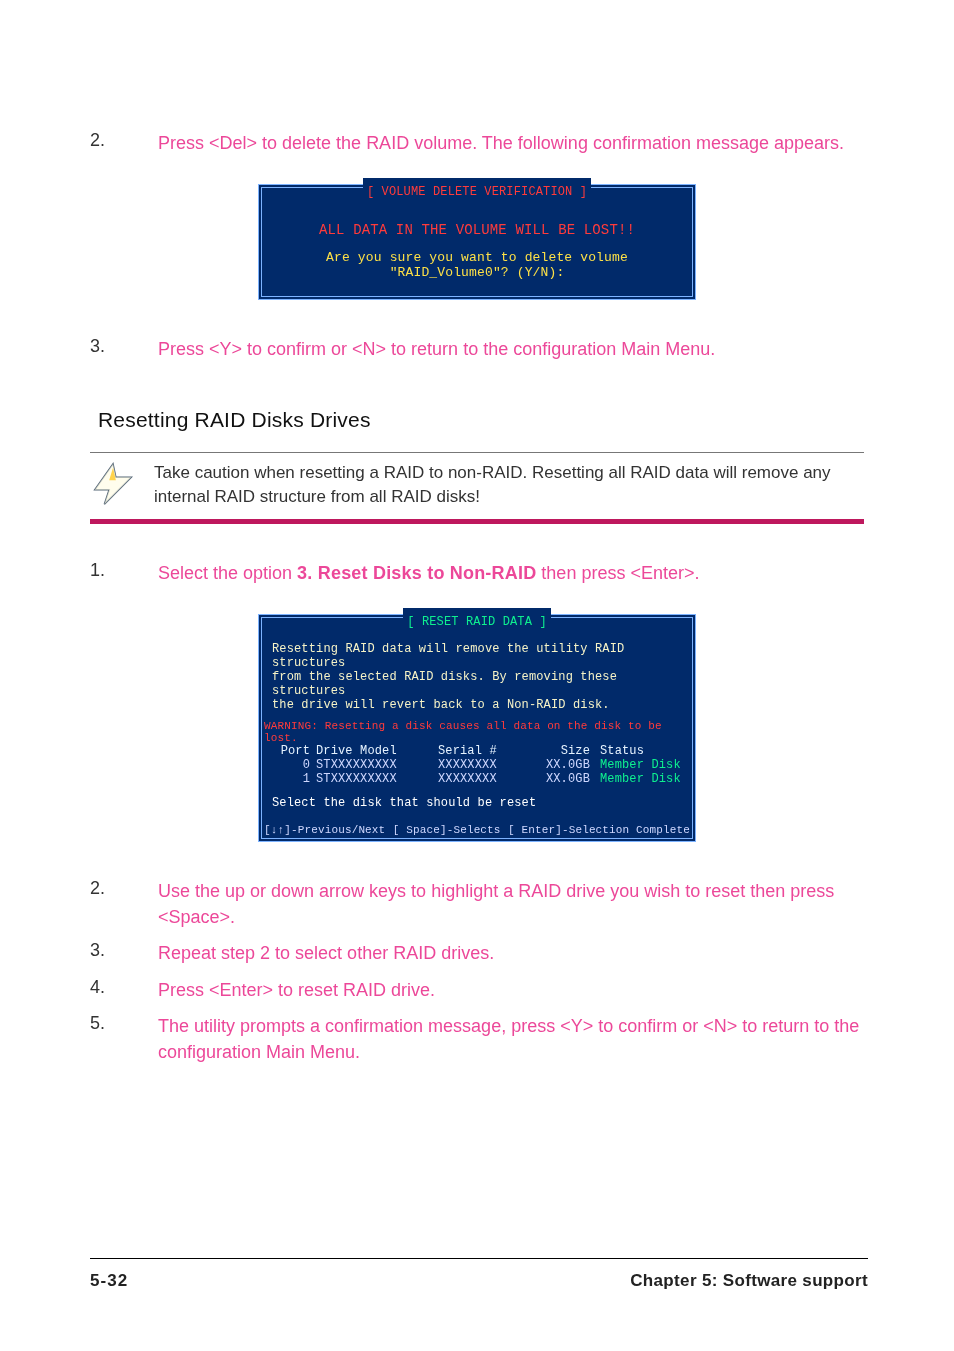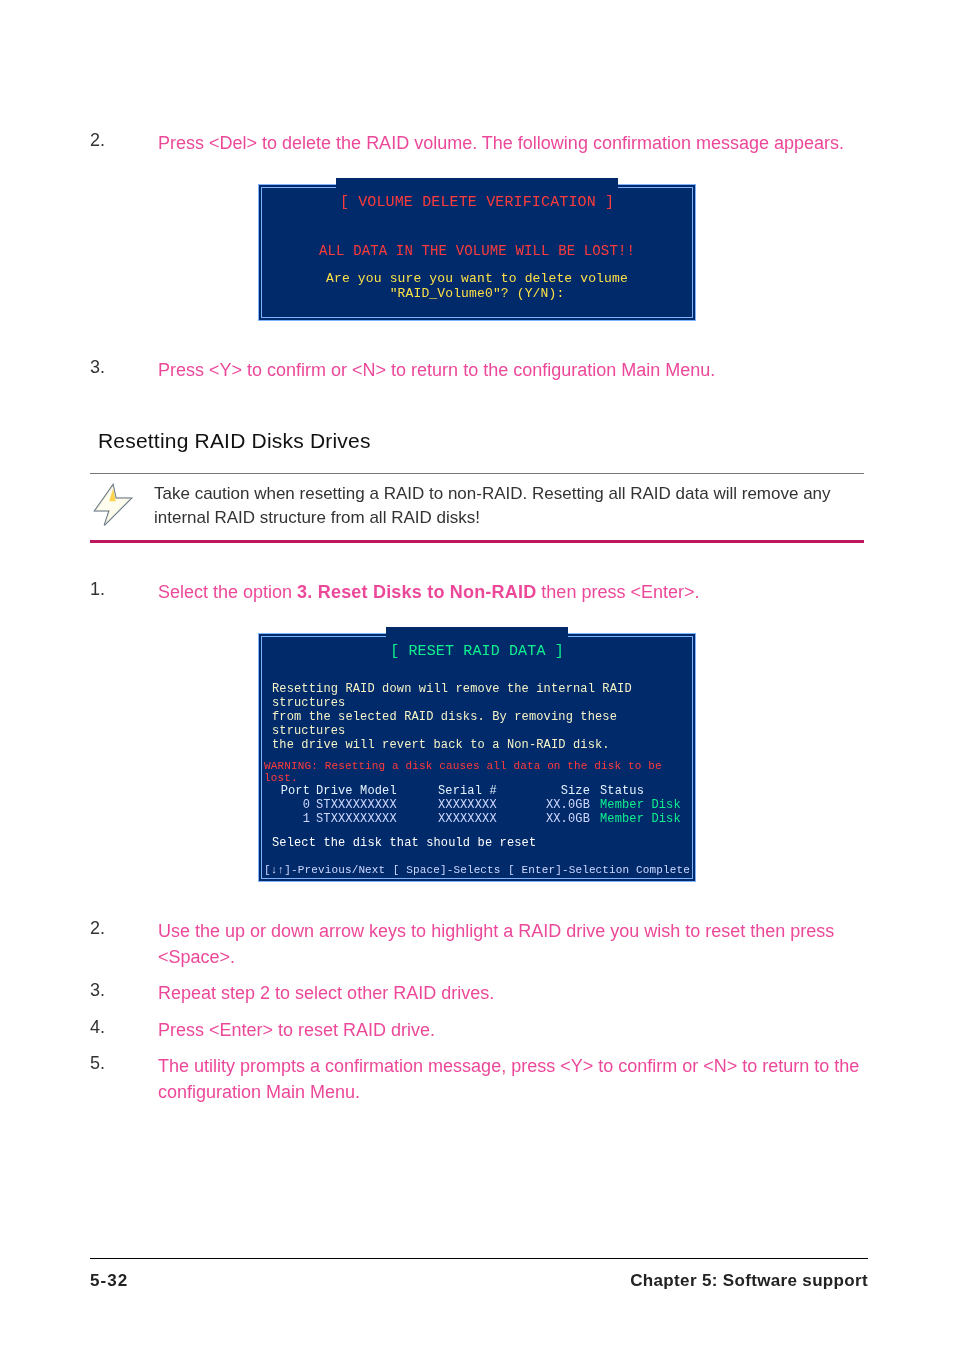--- a/index.html
+++ b/index.html
@@ -2,30 +2,30 @@
 <html><head>
 <meta charset="utf-8">
 <style>
   html,body{margin:0;padding:0;background:#fff;font-family:Arial,Helvetica,sans-serif;color:#222}
   .page{width:954px;min-height:1351px;margin:0 auto;position:relative;padding:130px 90px 0 90px;box-sizing:border-box}
   .step-row{display:flex;gap:30px;margin-bottom:10px}
   .step-num{flex:0 0 38px;font-size:18px;color:#333}
   .step-body{flex:1;font-size:18px;line-height:1.45;color:#ec4899}
   .step-body b{font-weight:700;letter-spacing:.2px}
   .section-h{font-size:21px;font-weight:400;letter-spacing:.2px;margin:46px 0 20px 8px;color:#111}
-  .note-box{display:flex;border-top:1px solid #777;border-bottom:3px solid #be185d;padding:8px 0;gap:18px;margin:2px 0 36px 0;align-items:flex-start}
+  .note-box{display:flex;border-top:1px solid #777;border-bottom:5px solid #be185d;padding:8px 0;gap:18px;margin:2px 0 36px 0;align-items:flex-start}
   .note-text{font-size:17px;line-height:1.4;color:#333}
   .note-icon svg{width:46px;height:46px}
 
   
   .dos-wrap{display:flex;justify-content:center;margin:28px 0 36px 0}
   .dos{background:#012a6a;font-family:"Courier New",monospace;font-size:14px;color:#e8f0ff;letter-spacing:.01em}
   .dos-outer{border:4px double #7db3ff;padding:0;position:relative}
   .dos-title-bar{display:flex;justify-content:center;margin-top:-10px}
-  .dos-title{background:#012a6a;color:#ff3b3b;padding:16px 4px;font-size:15px}
+  .dos-title{background:#012a6a;color:#ff3b3b;padding:7px 4px;font-size:12px}
   .dos-body{padding:12px 18px 14px 18px}
   .dos-red{color:#ff3b3b}
   .dos-green{color:#0ef08f}
   .dos-gray{color:#cfd8ff}
   .dos-tan{color:#f6f3c7}
 
   
   .dlg1 .dos-outer{width:430px}
   .dlg1 .dos-body{padding:10px 14px 16px 14px;text-align:center}
   .dlg1 .warn{margin:6px 0 12px 0}
@@ -100,21 +100,21 @@
     </div>
   </div>
 
   <div class="dos-wrap">
     <div class="dos dlg2">
       <div class="dos-outer">
         <div class="dos-title-bar">
             <span class="dos-title dos-green">[ RESET RAID DATA ]</span>
           </div>
         <div class="dos-body">
-          <div class="dos-tan" style="font-size:12px">Resetting RAID down will remove the internal RAID structures</div>
+          <div class="dos-tan" style="font-size:12px">Resetting RAID data will remove the utility RAID structures</div>
           <div class="dos-tan" style="font-size:12px">from the selected RAID disks. By removing these structures</div>
           <div class="dos-tan" style="font-size:12px;margin-bottom:8px">the drive will revert back to a Non-RAID disk.</div>
           <div class="dos-red" style="font-size:11px;margin:4px -8px 0 -8px">WARNING: Resetting a disk causes all data on the disk to be lost.</div>
 
           <div class="d2-row d2-head">
             <span class="col-port">Port</span>
             <span class="col-model">Drive Model</span>
             <span class="col-serial">Serial #</span>
             <span class="col-size">Size</span>
             <span class="col-status">Status</span>

